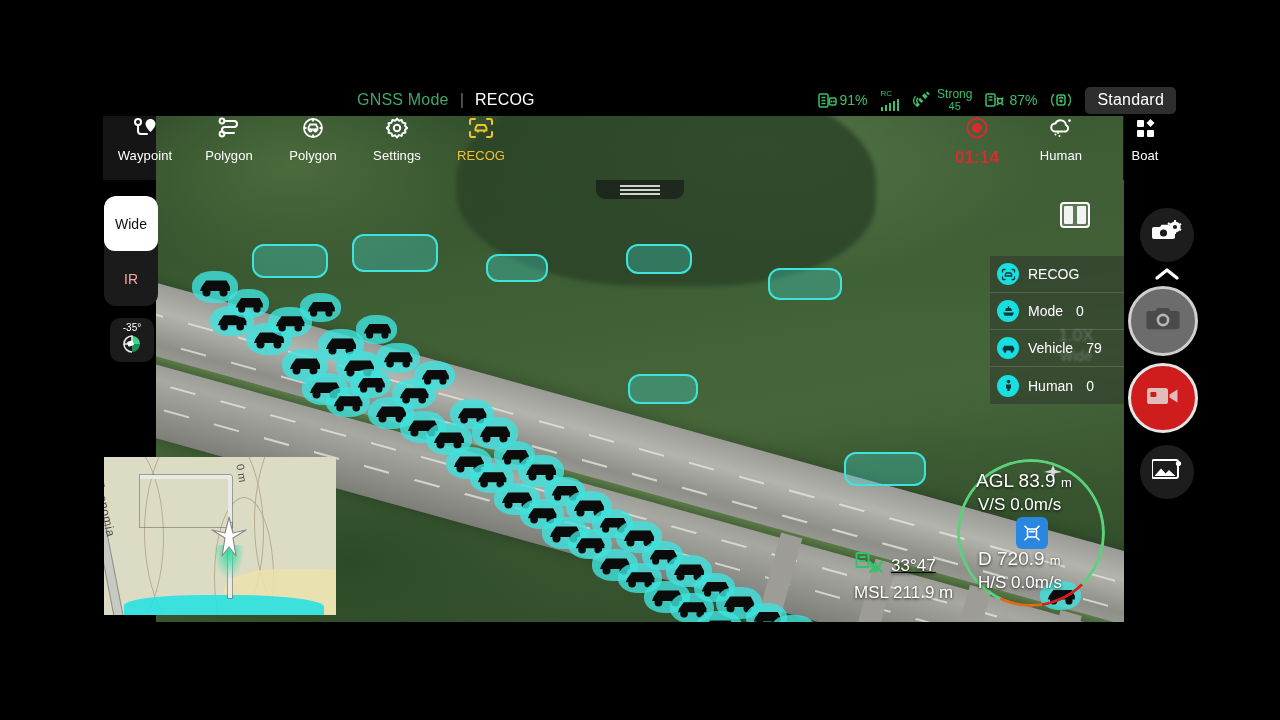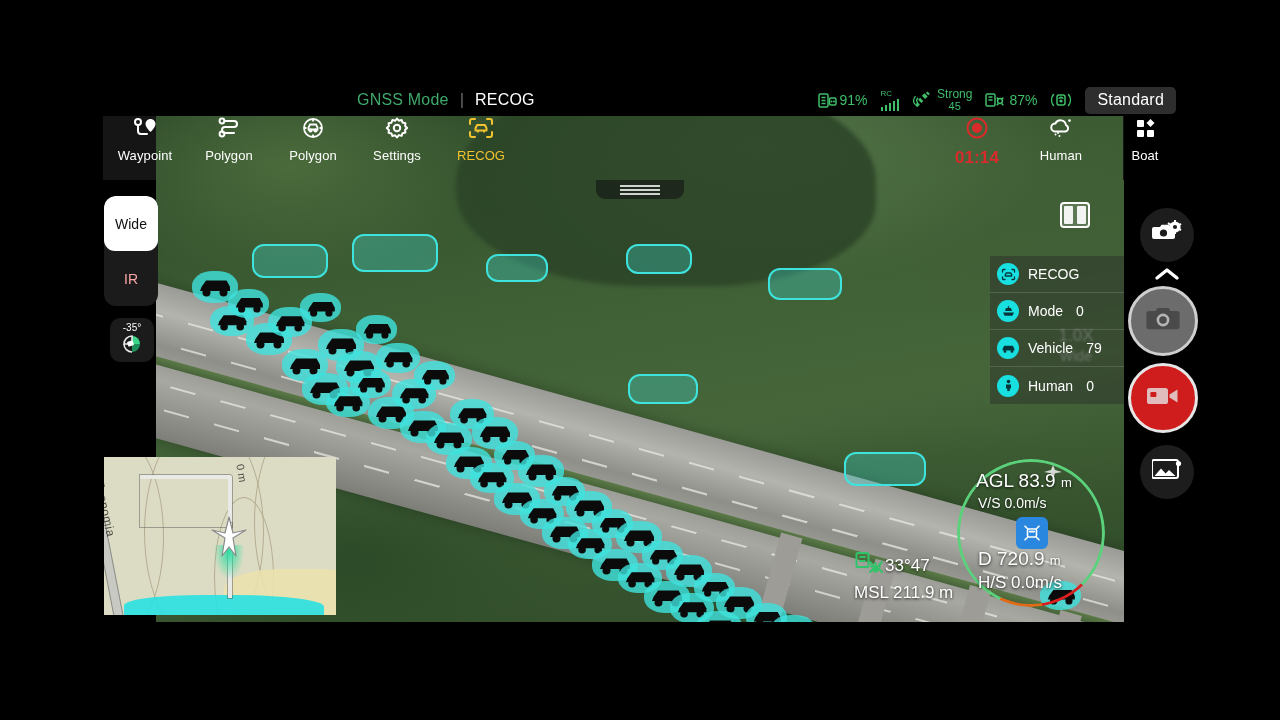--- a/index.html
+++ b/index.html
@@ -218,27 +218,27 @@
     -webkit-mask-composite: xor; mask-composite: exclude;
   }
   .drone-badge {
     position: absolute; left: 76px; top: 62px; width: 32px; height: 32px;
     border-radius: 6px; background: #2a87e0;
     display: flex; align-items: center; justify-content: center;
   }
   .tl-txt { position: absolute; color: #fff; text-shadow: 0 1px 3px rgba(0,0,0,.85); white-space: nowrap; }
   .tl-agl { left: 36px; top: 15px; font-size: 19px; }
   .tl-agl b { font-weight: 400; }
-  .tl-vs { left: 38px; top: 40px; font-size: 14px; }
+  .tl-vs { left: 38px; top: 40px; font-size: 17px; }
   .tl-d { left: 38px; top: 93px; font-size: 19px; }
   .tl-hs { left: 38px; top: 118px; font-size: 17px; }
   .tl-small { font-size: 13px; }
   .home-grp {
     position: absolute; left: -85px; top: 95px;
-    display: flex; align-items: center; 
+    display: flex; align-items: center; gap: 6px; text-decoration: underline;
   }
   .home-grp .hv { color: #fff; font-size: 17px; text-shadow: 0 1px 3px rgba(0,0,0,.85); }
   .tl-msl {
     position: absolute; left: -86px; top: 128px; color: #fff; font-size: 17px;
     text-shadow: 0 1px 3px rgba(0,0,0,.85); white-space: nowrap;
   }
   .nose-mark {
     position: absolute; left: 103px; top: 10px; width: 18px; height: 12px;
     opacity: .9;
   }

